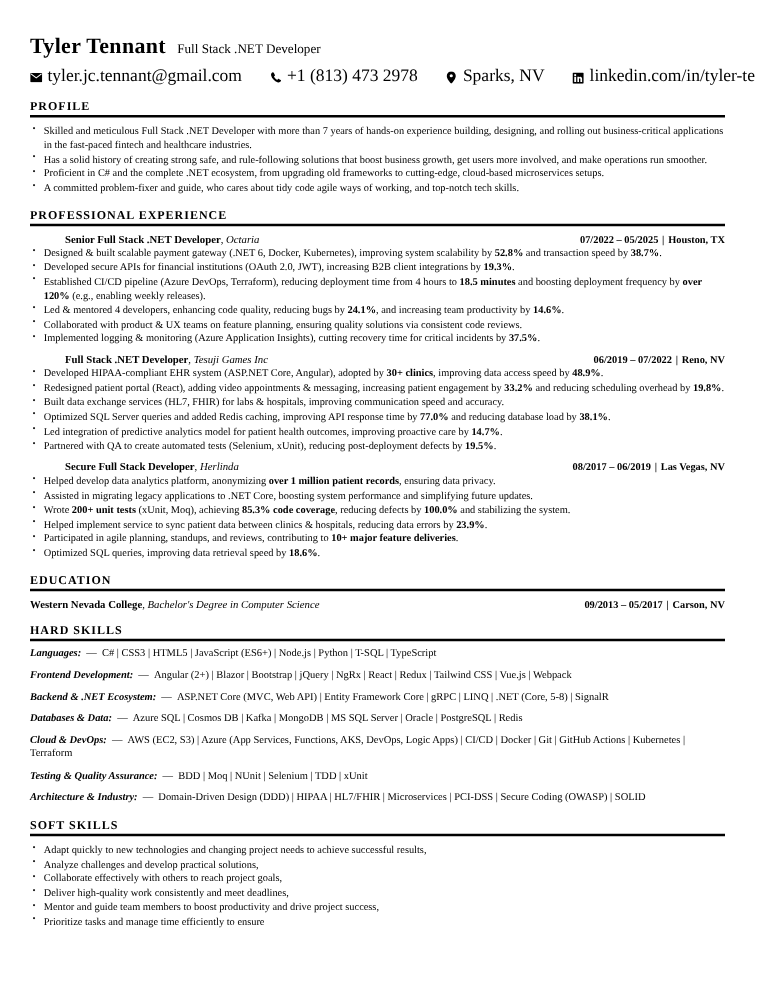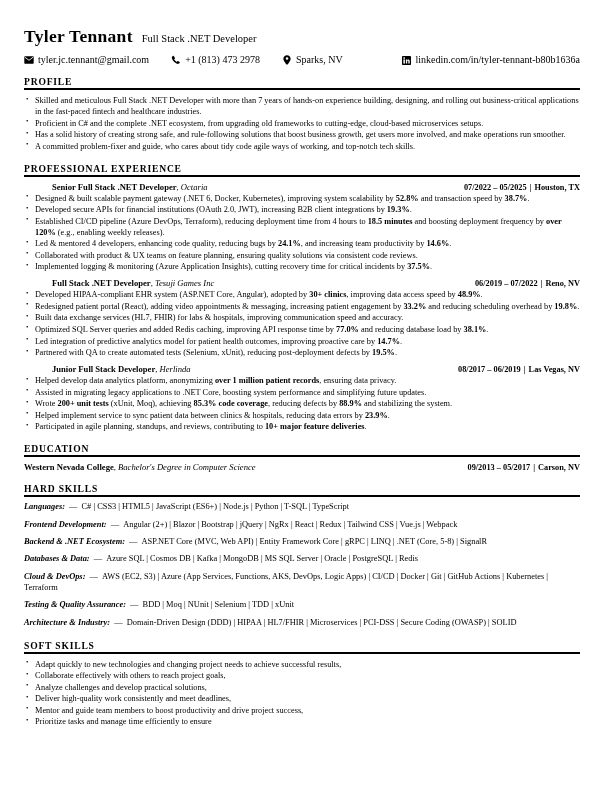--- a/index.html
+++ b/index.html
@@ -36,21 +36,21 @@
     letter-spacing: 0.3px;
   }
   .job-title {
     font-size: 10.5px;
     font-weight: normal;
   }
   .contact-row {
     display: flex;
     align-items: flex-end;
     margin-top: 8px;
-    font-size: 10px;
+    font-size: 14px;
     white-space: nowrap;
   }
   .contact-item {
     display: flex;
     align-items: center;
     gap: 4px;
     margin-right: 22px;
   }
   .contact-item.last { margin-right: 0; margin-left: auto; }
   .contact-item .ico {
@@ -201,22 +201,22 @@
         <span class="contact-text">linkedin.com/in/tyler-tennant-b80b1636a</span>
       </div>
 
     </div>
   </div>
 
   <div class="section">
     <div class="section-title">PROFILE</div>
     <ul class="bullets profile-list">
         <li>Skilled and meticulous Full Stack .NET Developer with more than 7 years of hands-on experience building, designing, and rolling out business-critical applications in the fast-paced fintech and healthcare industries.</li>
+        <li>Has a solid history of creating strong safe, and rule-following solutions that boost business growth, get users more involved, and make operations run smoother.</li>
         <li>Proficient in C# and the complete .NET ecosystem, from upgrading old frameworks to cutting-edge, cloud-based microservices setups.</li>
-        <li>Has a solid history of creating strong safe, and rule-following solutions that boost business growth, get users more involved, and make operations run smoother.</li>
         <li>A committed problem-fixer and guide, who cares about tidy code agile ways of working, and top-notch tech skills.</li>
       </ul>
   </div>
 
   <div class="section">
     <div class="section-title">PROFESSIONAL EXPERIENCE</div>
     <div>
         <div class="job">
           <div class="job-head">
             <div class="job-head-left"><span class="role">Senior Full Stack .NET Developer</span>, <span class="company">Octaria</span></div>
@@ -240,29 +240,30 @@
             <li>Developed HIPAA-compliant EHR system (ASP.NET Core, Angular), adopted by <b>30+ clinics</b>, improving data access speed by <b>48.9%</b>.</li>
             <li>Redesigned patient portal (React), adding video appointments &amp; messaging, increasing patient engagement by <b>33.2%</b> and reducing scheduling overhead by <b>19.8%</b>.</li>
             <li>Built data exchange services (HL7, FHIR) for labs &amp; hospitals, improving communication speed and accuracy.</li>
             <li>Optimized SQL Server queries and added Redis caching, improving API response time by <b>77.0%</b> and reducing database load by <b>38.1%</b>.</li>
             <li>Led integration of predictive analytics model for patient health outcomes, improving proactive care by <b>14.7%</b>.</li>
             <li>Partnered with QA to create automated tests (Selenium, xUnit), reducing post-deployment defects by <b>19.5%</b>.</li>
           </ul>
         </div>
         <div class="job">
           <div class="job-head">
-            <div class="job-head-left"><span class="role">Junior Full Stack Developer</span>, <span class="company">Herlinda</span></div>
+            <div class="job-head-left"><span class="role">Secure Full Stack Developer</span>, <span class="company">Herlinda</span></div>
             <div class="job-meta"><span>08/2017 – 06/2019</span><span class="sep">|</span><span>Las Vegas, NV</span></div>
           </div>
           <ul class="bullets">
             <li>Helped develop data analytics platform, anonymizing <b>over 1 million patient records</b>, ensuring data privacy.</li>
             <li>Assisted in migrating legacy applications to .NET Core, boosting system performance and simplifying future updates.</li>
-            <li>Wrote <b>200+ unit tests</b> (xUnit, Moq), achieving <b>85.3% code coverage</b>, reducing defects by <b>88.9%</b> and stabilizing the system.</li>
+            <li>Wrote <b>200+ unit tests</b> (xUnit, Moq), achieving <b>85.3% code coverage</b>, reducing defects by <b>100.0%</b> and stabilizing the system.</li>
             <li>Helped implement service to sync patient data between clinics &amp; hospitals, reducing data errors by <b>23.9%</b>.</li>
             <li>Participated in agile planning, standups, and reviews, contributing to <b>10+ major feature deliveries</b>.</li>
+            <li>Optimized SQL queries, improving data retrieval speed by <b>18.6%</b>.</li>
           </ul>
         </div>
       </div>
   </div>
 
   <div class="section">
     <div class="section-title">EDUCATION</div>
     <div>
         <div class="edu-head">
           <div><span class="school">Western Nevada College</span>, <span class="degree">Bachelor's Degree in Computer Science</span></div>
@@ -281,21 +282,21 @@
         <div class="skill-line"><span class="skill-label">Cloud &amp; DevOps:</span><span class="skill-dash"> — </span><span>AWS (EC2, S3) | Azure (App Services, Functions, AKS, DevOps, Logic Apps) | CI/CD | Docker | Git | GitHub Actions | Kubernetes | Terraform</span></div>
         <div class="skill-line"><span class="skill-label">Testing &amp; Quality Assurance:</span><span class="skill-dash"> — </span><span>BDD | Moq | NUnit | Selenium | TDD | xUnit</span></div>
         <div class="skill-line"><span class="skill-label">Architecture &amp; Industry:</span><span class="skill-dash"> — </span><span>Domain-Driven Design (DDD) | HIPAA | HL7/FHIR | Microservices | PCI-DSS | Secure Coding (OWASP) | SOLID</span></div>
       </div>
   </div>
 
   <div class="section">
     <div class="section-title">SOFT SKILLS</div>
     <ul class="bullets">
         <li>Adapt quickly to new technologies and changing project needs to achieve successful results,</li>
+        <li>Analyze challenges and develop practical solutions,</li>
         <li>Collaborate effectively with others to reach project goals,</li>
-        <li>Analyze challenges and develop practical solutions,</li>
         <li>Deliver high-quality work consistently and meet deadlines,</li>
         <li>Mentor and guide team members to boost productivity and drive project success,</li>
         <li>Prioritize tasks and manage time efficiently to ensure</li>
       </ul>
   </div>
 
 </div>
 
 </body></html>

